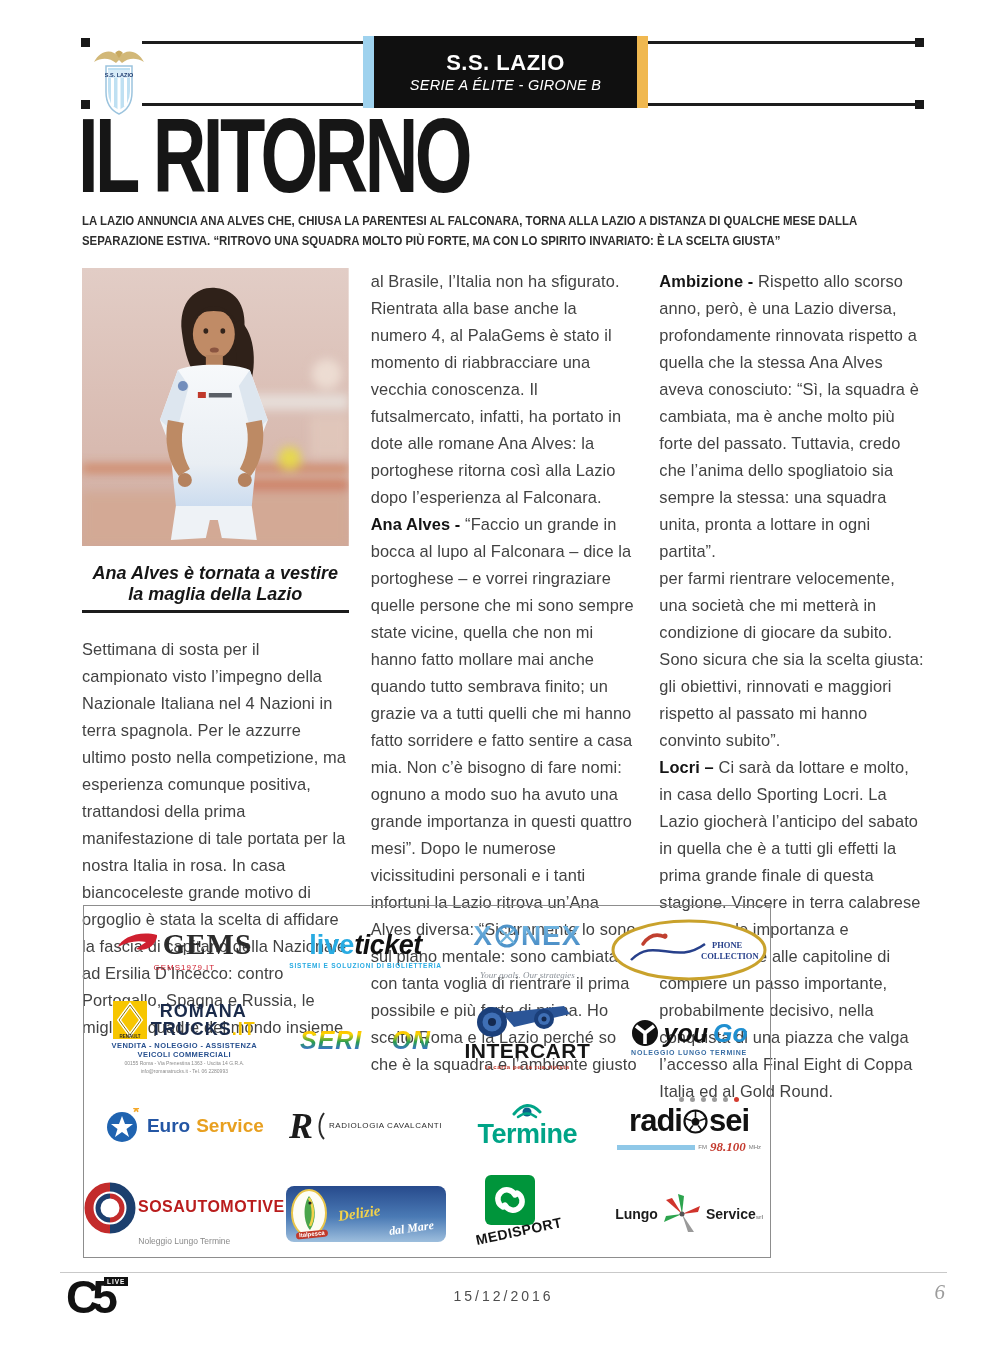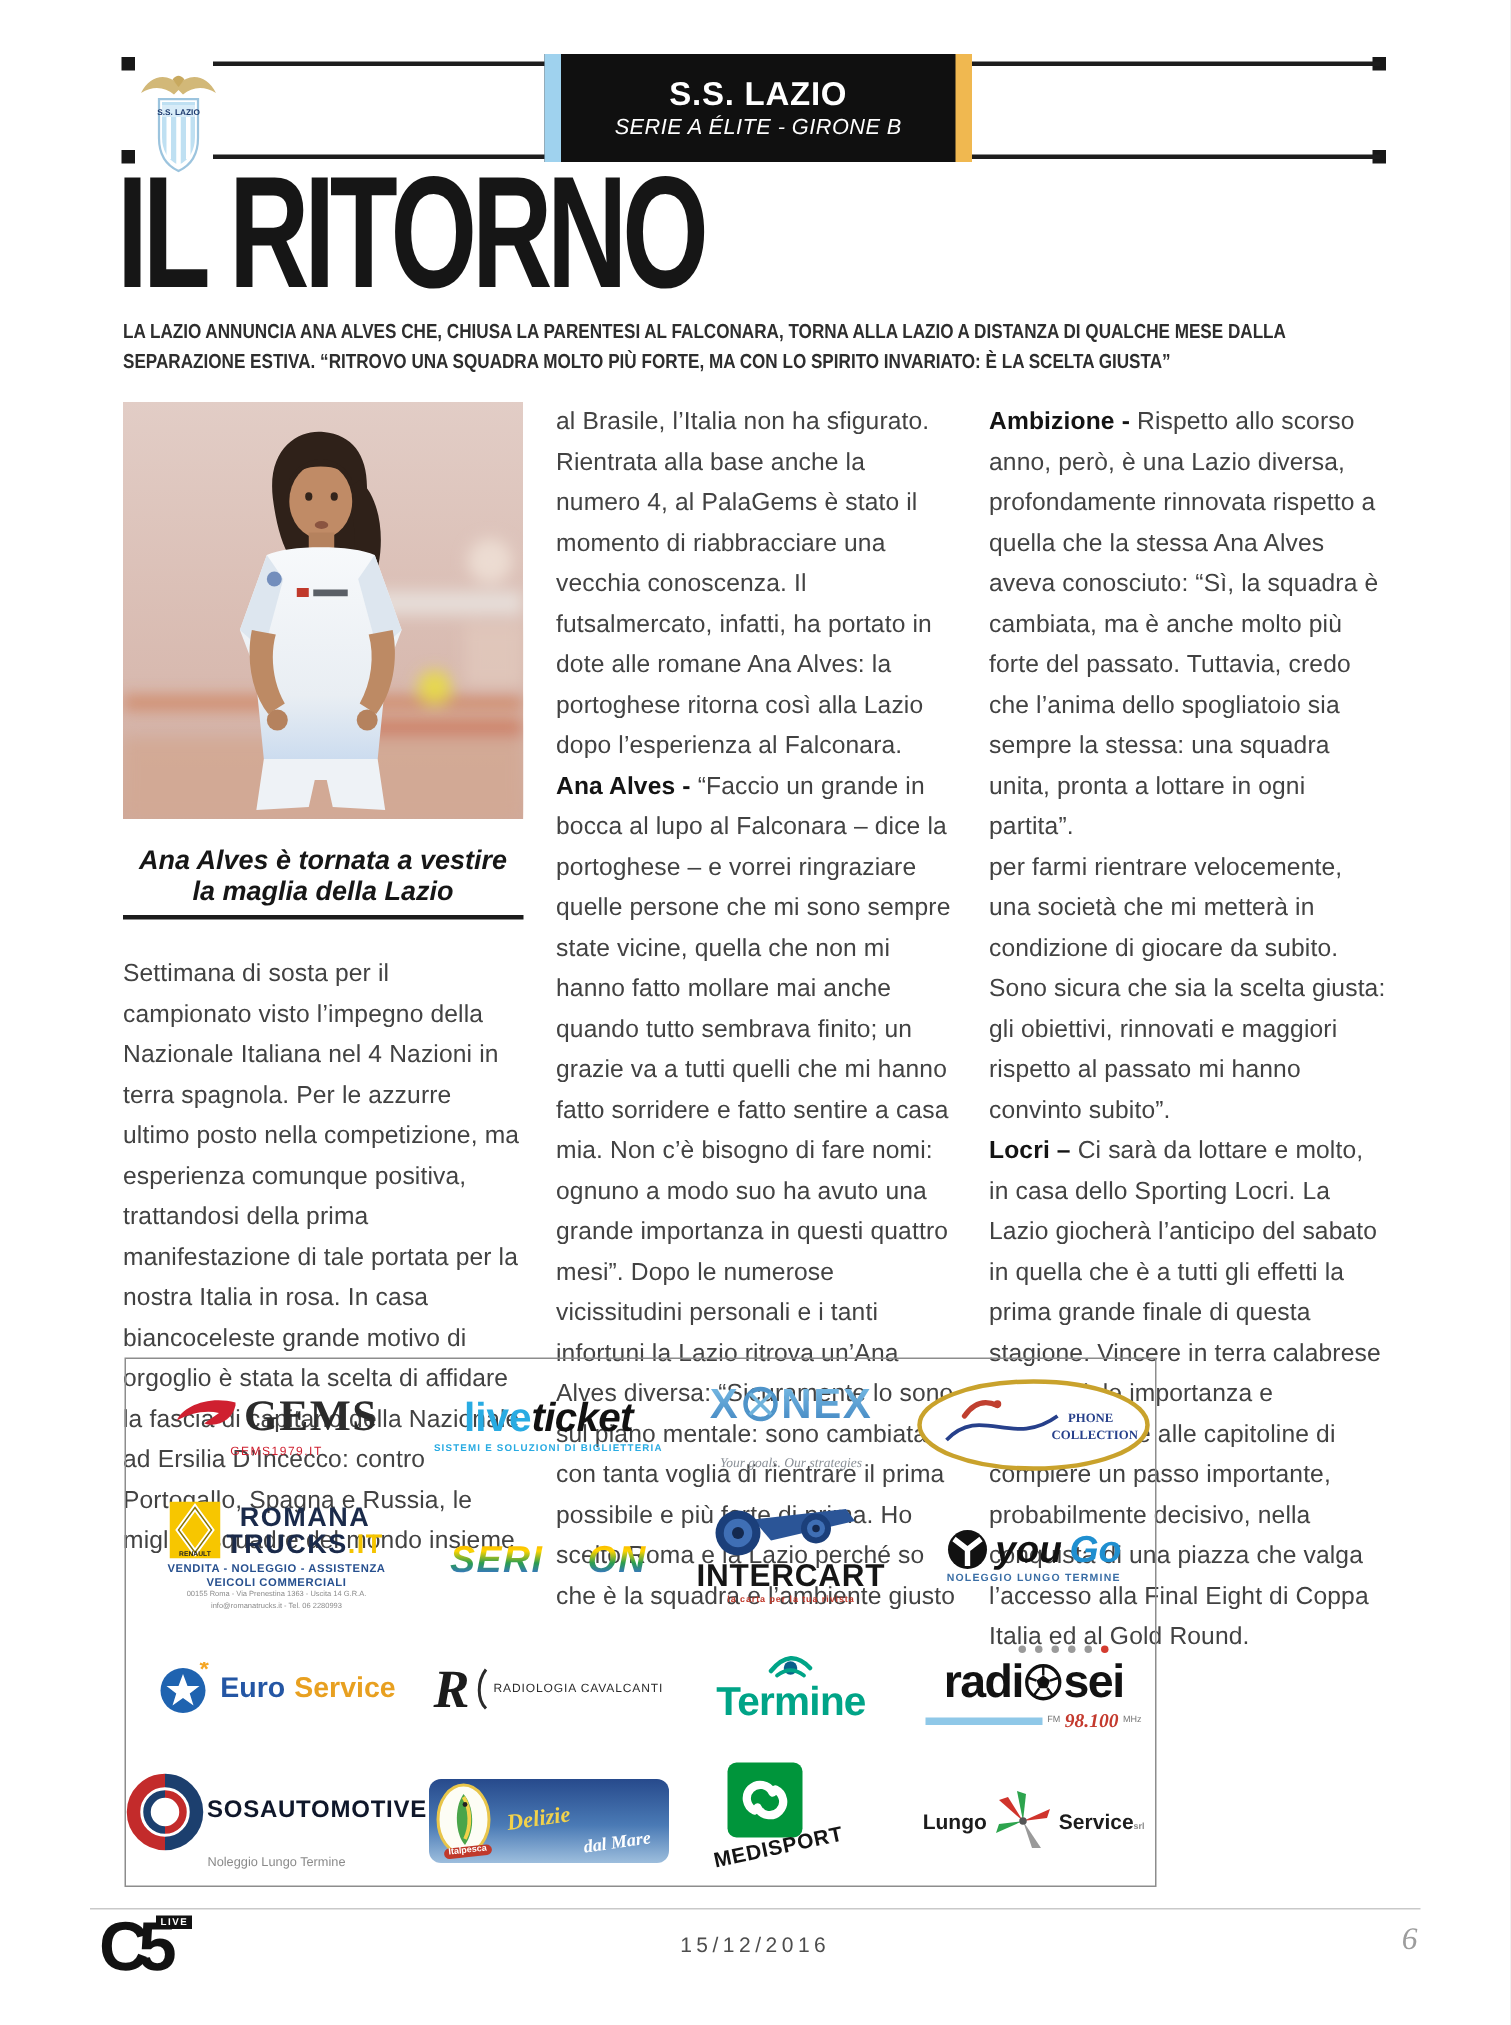--- a/index.html
+++ b/index.html
@@ -82,21 +82,21 @@
   .rs-dots{display:flex;gap:6px;margin-bottom:1px;margin-left:40px;}
   .rs-dot{width:5px;height:5px;border-radius:50%;background:#9a9a9a;}
   .rs-dot.red{background:#d43b2f;}
   .rs-word{font-weight:900;font-size:31px;color:#121212;letter-spacing:-1px;display:flex;align-items:center;}
   .rs-freqrow{display:flex;align-items:center;gap:3px;margin-top:1px;}
   .rs-bar{width:78px;height:5px;background:#8fc8e8;}
   .rs-fm{font-size:6px;color:#777;}
   .rs-freq{font-family:"Liberation Serif",serif;font-style:italic;font-weight:bold;font-size:13px;color:#c43a2e;}
   .rs-mhz{font-size:6px;color:#777;}
 
-  .sos-name{font-weight:900;font-size:16px;color:#0f172a;letter-spacing:.5px;}
+  .sos-name{font-weight:900;font-size:16px;color:#b91c1c;letter-spacing:.5px;}
   .sos-sub{font-size:8.5px;color:#8a8a8a;margin-top:3px;}
 
   .ip-banner{position:relative;width:160px;height:56px;border-radius:8px;overflow:hidden;
              background:linear-gradient(180deg,#274a8c,#4a7ab5 55%,#9dbedd);display:flex;align-items:center;}
   .ip-delizie{font-family:"Liberation Serif",serif;font-style:italic;font-weight:bold;font-size:15px;color:#f2d24b;
               transform:rotate(-8deg);margin-left:6px;}
   .ip-mare{font-family:"Liberation Serif",serif;font-style:italic;font-weight:bold;font-size:12px;color:#fff;
            position:absolute;right:12px;bottom:6px;transform:rotate(-8deg);}
   .ip-brand{position:absolute;left:10px;bottom:4px;font-size:6px;font-weight:bold;color:#fff;
             background:#c0392b;border-radius:4px;padding:0 3px;transform:rotate(-6deg);}

